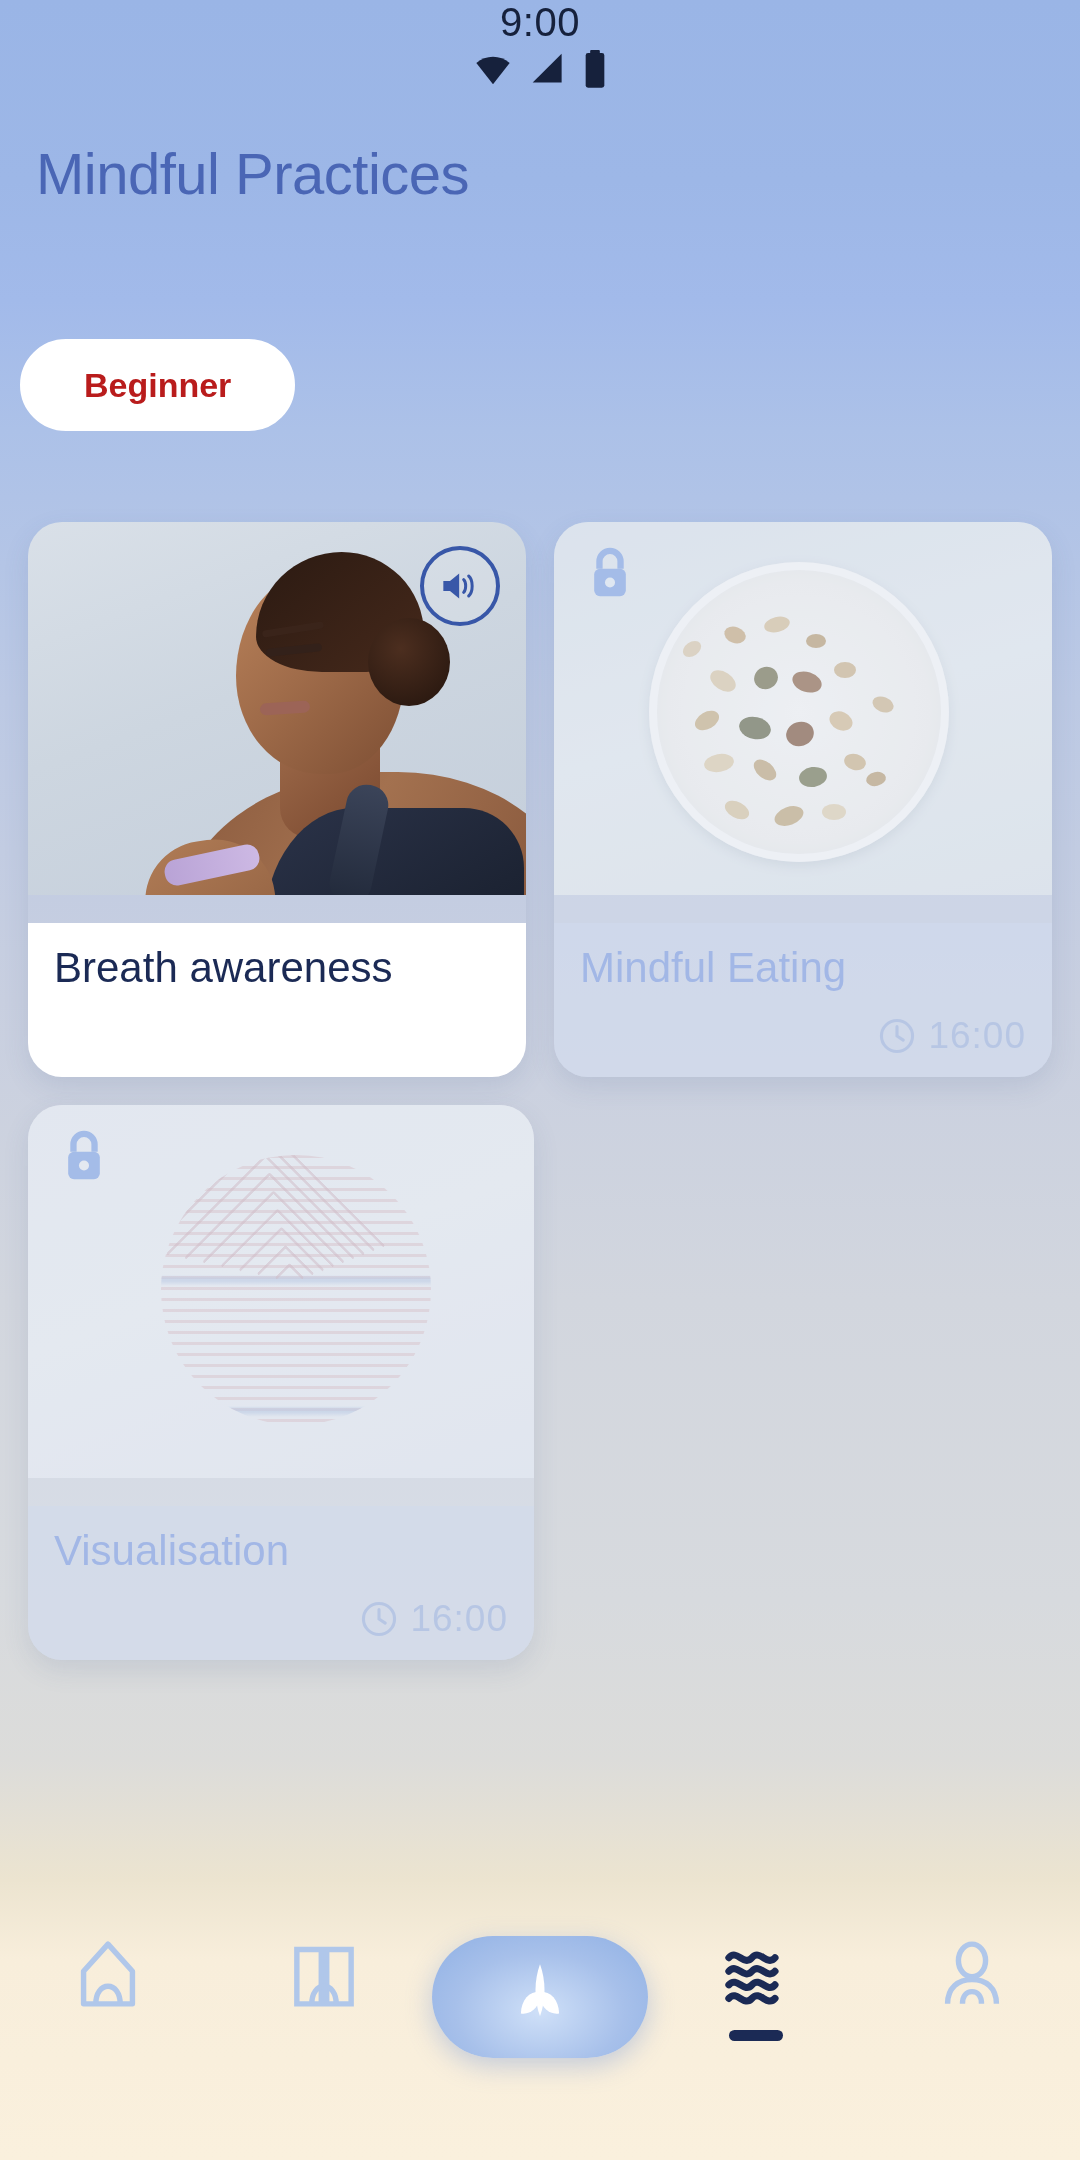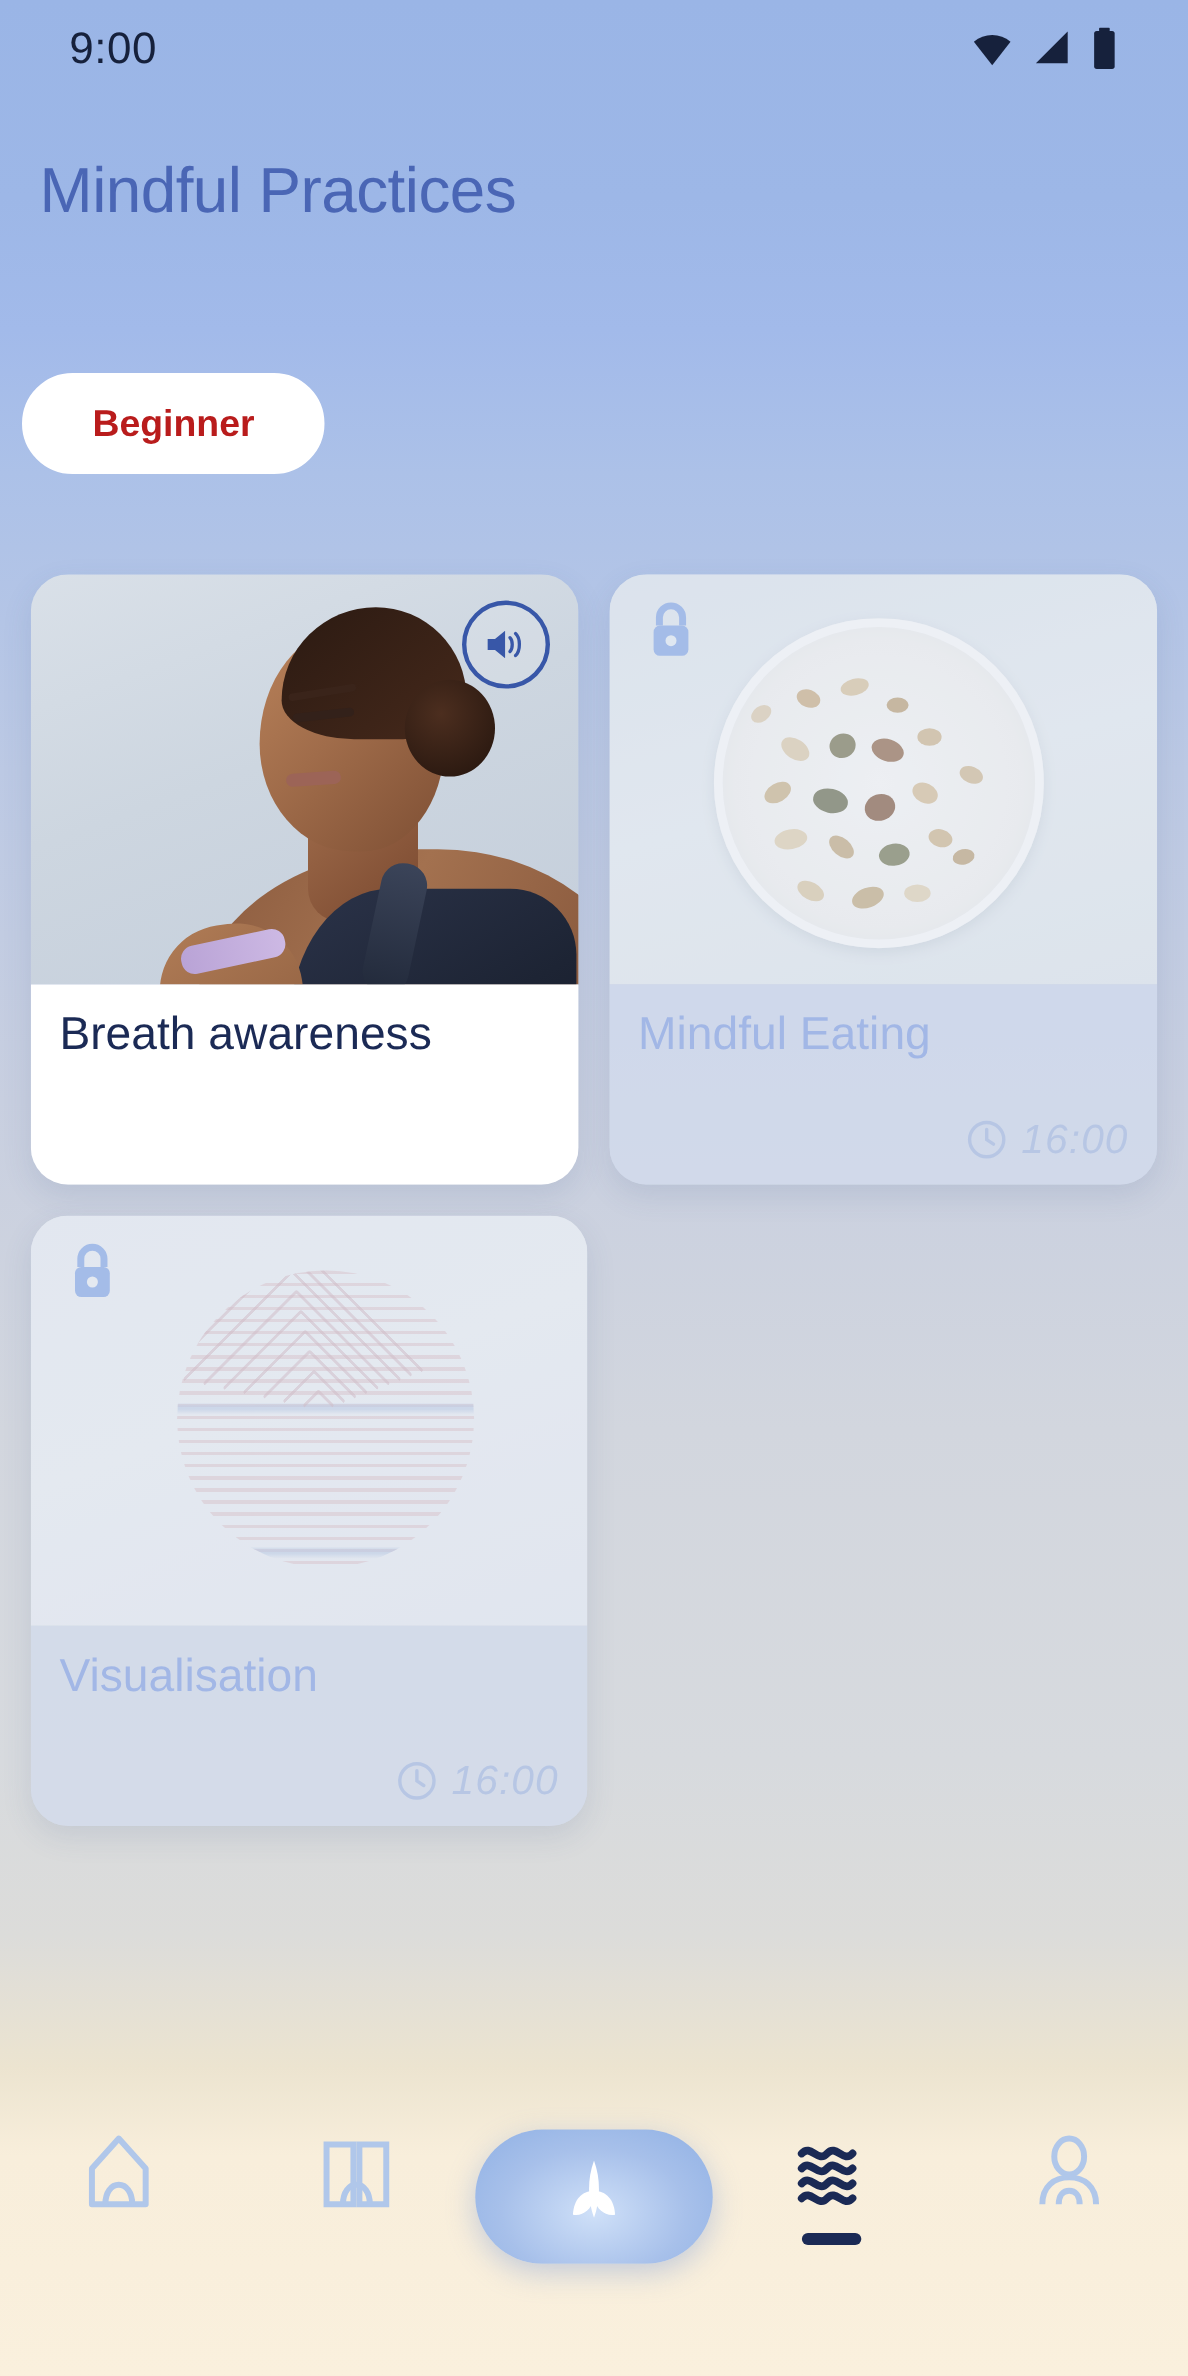--- a/index.html
+++ b/index.html
@@ -37,20 +37,21 @@
   .statusbar {
     position: absolute;
     top: 0; left: 0;
     width: 1080px;
     height: 88px;
     display: flex;
     align-items: center;
     justify-content: space-between;
     padding: 0 63px;
     box-sizing: border-box;
+    flex-direction: column;
   }
   .status-time {
     font-size: 40px;
     color: #16213c;
     letter-spacing: 0.5px;
   }
   .status-icons {
     display: flex;
     align-items: center;
     gap: 14px;
@@ -295,21 +296,21 @@
     border-left: 3px solid rgba(200,160,168,0.5);
     border-top: 3px solid rgba(200,160,168,0.5);
     transform: rotate(45deg);
     border-radius: 3px;
   }
 
   
   .card-foot {
     position: absolute;
     left: 0; right: 0; bottom: 0;
-    height: 182px;
+    height: 154px;
     background: #ffffff;
     padding: 22px 26px 20px 26px;
     box-sizing: border-box;
     display: flex;
     flex-direction: column;
     justify-content: space-between;
   }
   .card.locked .card-foot {
     background: rgba(203,214,236,0.62);
   }
@@ -325,21 +326,20 @@
     display: flex;
     align-items: center;
     justify-content: flex-end;
     gap: 12px;
     font-size: 37px;
     color: #7c9ae0;
     letter-spacing: 1px;
   }
   .card.locked .card-duration {
     color: #9fb4dd;
-    font-style: italic;
   }
 
   
   .badge-audio {
     position: absolute;
     top: 24px; right: 26px;
     width: 72px; height: 72px;
     border-radius: 50%;
     border: 4px solid #3857a8;
     display: flex;

